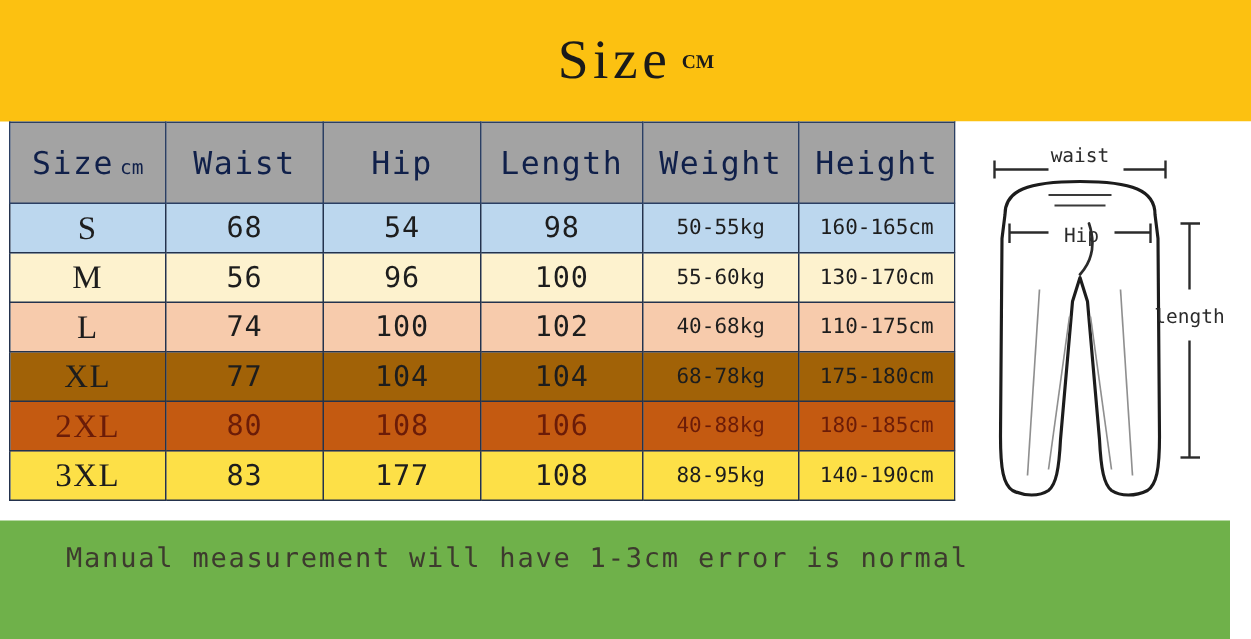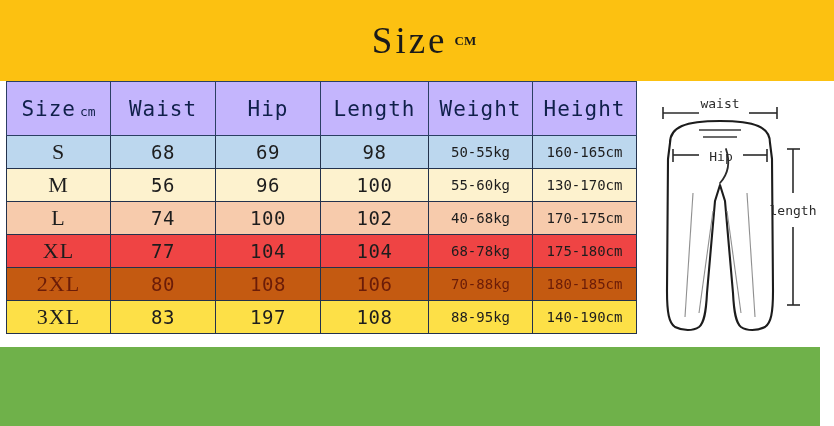--- a/index.html
+++ b/index.html
@@ -83,21 +83,21 @@
   }
   
   col.c-size   { width: 104px; }
   col.c-waist  { width: 105px; }
   col.c-hip    { width: 105px; }
   col.c-length { width: 108px; }
   col.c-weight { width: 104px; }
   col.c-height { width: 104px; }
 
   
-  tr.head-row { background: #c4b5fd; height: 54px; }
+  tr.head-row { background: #a3a3a3; height: 54px; }
   tr.head-row th {
     color: #10204a;
     font-size: 21px;
     letter-spacing: 1px;
     border-color: #2b3f63;
     font-family: "DejaVu Sans Mono", "Liberation Mono", monospace;
   }
   th.size-head .unit-sm {
     font-size: 13px;
     letter-spacing: 0;
@@ -118,21 +118,21 @@
   }
   tr.data-row td.cell-weight,
   tr.data-row td.cell-height {
     font-size: 14px;
     letter-spacing: 0px;
   }
 
   tr.row-s  { background: #BCD7EE; }
   tr.row-m  { background: #FDF2CE; }
   tr.row-l  { background: #F7CBAC; }
-  tr.row-xl { background: #ef4444; }
+  tr.row-xl { background: #a16207; }
   tr.row-2xl { background: #C45A11; }
   tr.row-2xl td { color: #6b1c08; }
   tr.row-3xl { background: #fde047; }
 
   
   .diagram-panel {
     position: absolute;
     left: 637px;
     top: 81px;
     width: 197px;
@@ -200,61 +200,61 @@
           <th>Hip</th>
           <th>Length</th>
           <th>Weight</th>
           <th>Height</th>
         </tr>
       </thead>
       <tbody>
         <tr class="data-row row-s">
           <td class="cell-size">S</td>
           <td>68</td>
-          <td>69</td>
+          <td>54</td>
           <td>98</td>
           <td class="cell-weight">50-55kg</td>
           <td class="cell-height">160-165cm</td>
         </tr>
         <tr class="data-row row-m">
           <td class="cell-size">M</td>
           <td>56</td>
           <td>96</td>
           <td>100</td>
           <td class="cell-weight">55-60kg</td>
           <td class="cell-height">130-170cm</td>
         </tr>
         <tr class="data-row row-l">
           <td class="cell-size">L</td>
           <td>74</td>
           <td>100</td>
           <td>102</td>
           <td class="cell-weight">40-68kg</td>
-          <td class="cell-height">170-175cm</td>
+          <td class="cell-height">110-175cm</td>
         </tr>
         <tr class="data-row row-xl">
           <td class="cell-size">XL</td>
           <td>77</td>
           <td>104</td>
           <td>104</td>
           <td class="cell-weight">68-78kg</td>
           <td class="cell-height">175-180cm</td>
         </tr>
         <tr class="data-row row-2xl">
           <td class="cell-size">2XL</td>
           <td>80</td>
           <td>108</td>
           <td>106</td>
-          <td class="cell-weight">70-88kg</td>
+          <td class="cell-weight">40-88kg</td>
           <td class="cell-height">180-185cm</td>
         </tr>
         <tr class="data-row row-3xl">
           <td class="cell-size">3XL</td>
           <td>83</td>
-          <td>197</td>
+          <td>177</td>
           <td>108</td>
           <td class="cell-weight">88-95kg</td>
           <td class="cell-height">140-190cm</td>
         </tr>
       </tbody>
     </table>
   </div>
 
   <div class="diagram-panel">
     <svg width="197" height="266" viewBox="0 0 197 266">
@@ -312,14 +312,15 @@
         <line x1="156" y1="68" x2="156" y2="112"></line>
         <line x1="156" y1="146" x2="156" y2="224"></line>
         <line x1="150" y1="68" x2="163" y2="68"></line>
         <line x1="150" y1="224" x2="163" y2="224"></line>
       </g>
       <text class="diag-label" x="156" y="134" text-anchor="middle">length</text>
     </svg>
   </div>
 
   <div class="note-band"></div>
+  <div class="note-text">Manual measurement will have 1-3cm error is normal</div>
 
 </div>
 
 </body></html>

